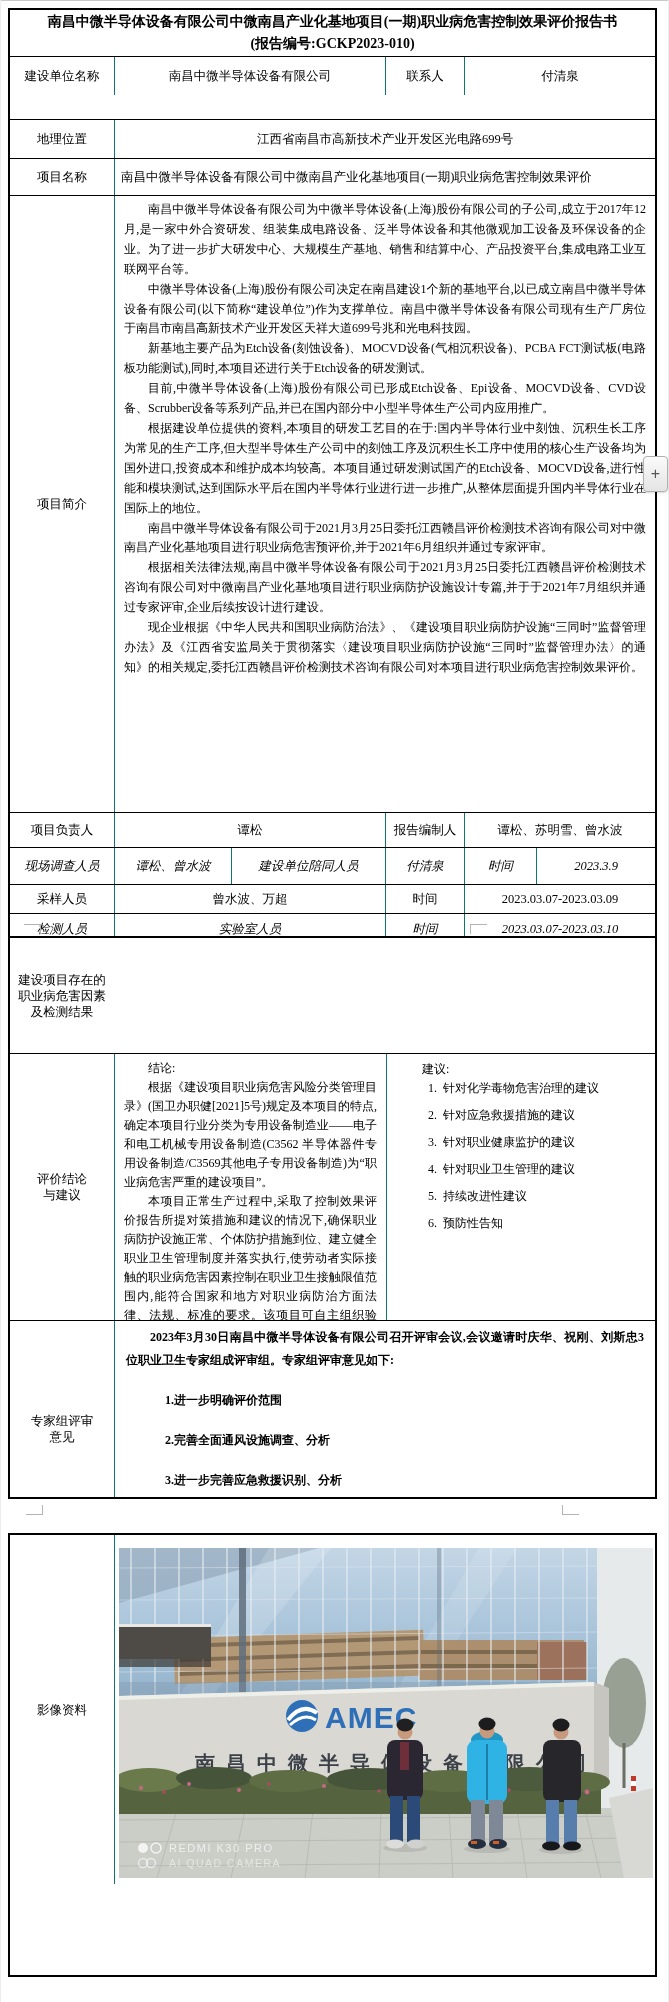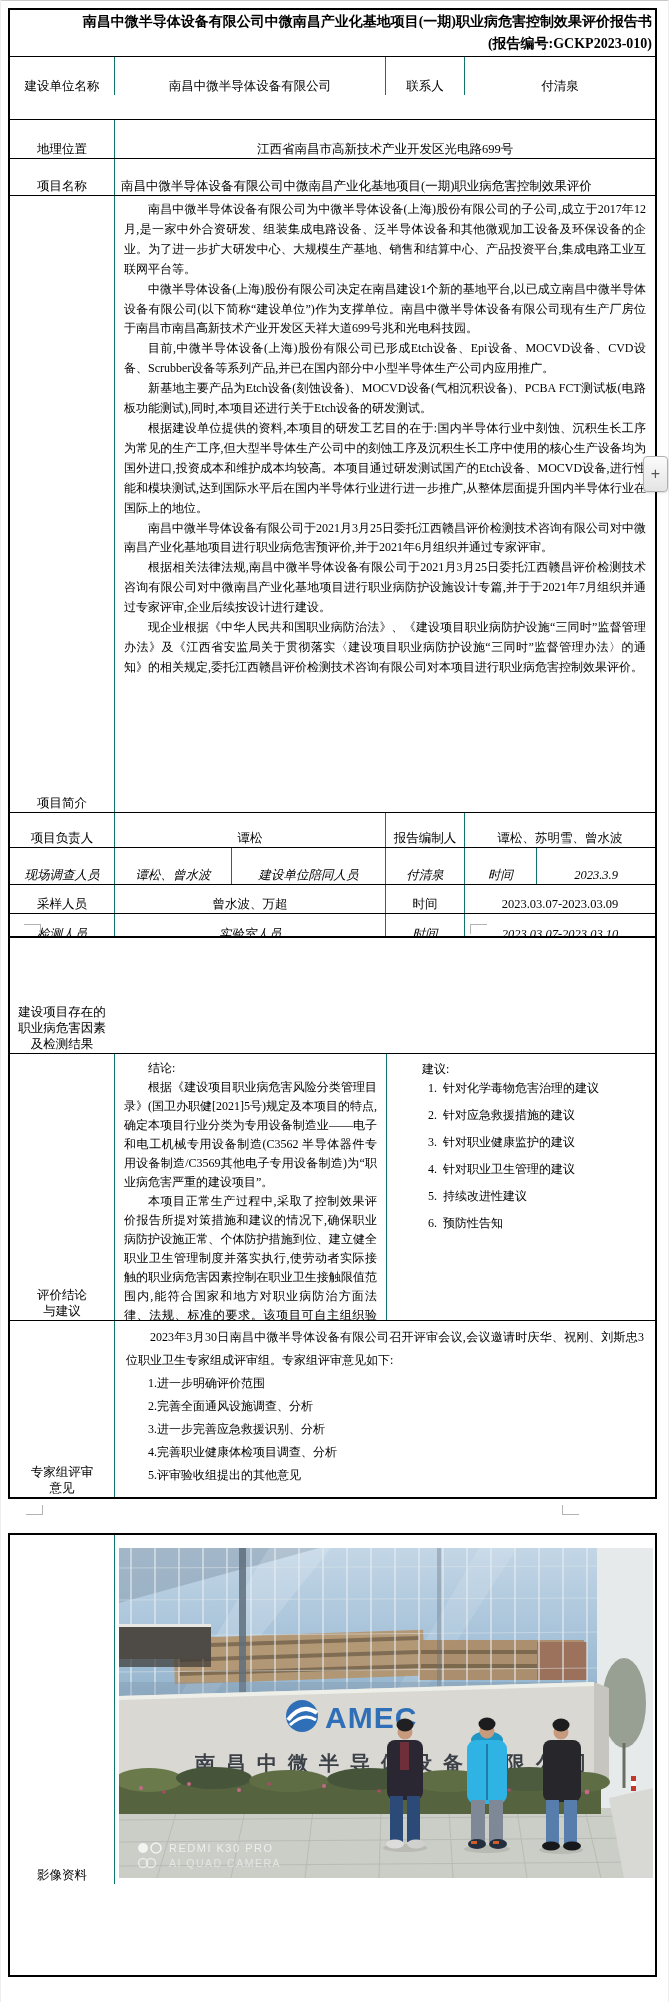--- a/index.html
+++ b/index.html
@@ -8,21 +8,21 @@
     font-family:"Liberation Serif","DejaVu Serif",serif;color:#000;
     overflow:hidden;
   }
   .page-top-line{position:absolute;left:0;top:0;width:669px;height:1px;background:#c9c9c9;}
   .page-side{position:absolute;top:0;width:1px;height:2002px;background:#ededed;}
 
   
   .tbl{position:absolute;left:8px;width:649px;border:2px solid #000;box-sizing:border-box;background:#fff;}
   .tr{display:flex;box-sizing:border-box;align-items:stretch;}
   .tr + .tr{border-top:1px solid #000;}
-  .td{box-sizing:border-box;display:flex;align-items:flex-end;justify-content:center;
+  .td{box-sizing:border-box;display:flex;align-items:center;justify-content:center;
       text-align:center;padding:1px 3px;overflow:hidden;font-size:12.5px;line-height:16px;}
   .td + .td{border-left:1px solid #0f766e;}
   .td.flex{flex:1 1 auto;}
   .td.topleft{align-items:flex-start;justify-content:flex-start;text-align:left;}
   .w104{width:104px;flex:0 0 104px;}
   .w271{width:271px;flex:0 0 271px;}
   .w79{width:79px;flex:0 0 79px;}
   .w117{width:117px;flex:0 0 117px;}
   .w154{width:154px;flex:0 0 154px;}
   .w72{width:72px;flex:0 0 72px;}
@@ -40,22 +40,22 @@
   .paras p{margin:0;text-indent:2em;text-align:justify;}
   .t-summary p{font-size:12px;line-height:19.9px;}
   .t-haz p{font-size:12px;line-height:19px;}
   .t-concl{padding:4px 6px 0 6px;}
   .t-concl p{font-size:12px;line-height:19px;margin:0;text-indent:2em;text-align:justify;}
   .t-sugg{padding:5px 8px 0 8px;}
   .sug-head{font-size:12px;line-height:19px;margin:0 0 7px 0;}
   .t-sugg .sug-item{font-size:12px;line-height:18px;margin:0 0 9px 0;padding-left:30px;
     text-indent:0;text-align:left;white-space:pre-wrap;}
   .t-expert{padding:4px 8px 0 8px;}
-  .t-expert p{font-size:12px;line-height:23px;margin:0;text-indent:2em;text-align:justify;}
-  .t-expert .expert-item{font-size:12px;line-height:23px;margin:0;padding-left:22px;
+  .t-expert p{font-size:12px;line-height:23px;margin:0;text-indent:2em;text-align:justify;font-weight:bold;}
+  .t-expert .expert-item{font-size:12px;line-height:23px;margin:17px;padding-left:22px;
     text-indent:0;text-align:left;}
   .left-val{justify-content:flex-start;text-align:left;padding-left:6px;}
 
   
   .pgmark{position:absolute;width:16px;height:9px;}
   .pm-br{border-right:1px solid #b3b3b3;border-bottom:1px solid #b3b3b3;}
   .pm-bl{border-left:1px solid #b3b3b3;border-bottom:1px solid #b3b3b3;}
   .pm-tr{border-right:1px solid #b3b3b3;border-top:1px solid #b3b3b3;}
   .pm-tl{border-left:1px solid #b3b3b3;border-top:1px solid #b3b3b3;}
 
@@ -99,22 +99,22 @@
     <div class="td w104">项目名称</div>
     <div class="td flex left-val">南昌中微半导体设备有限公司中微南昌产业化基地项目(一期)职业病危害控制效果评价</div>
   </div>
 
   <div class="tr" style="height:617px;">
     <div class="td w104">项目简介</div>
     <div class="td flex topleft">
       <div class="paras t-summary">
           <p>南昌中微半导体设备有限公司为中微半导体设备(上海)股份有限公司的子公司,成立于2017年12月,是一家中外合资研发、组装集成电路设备、泛半导体设备和其他微观加工设备及环保设备的企业。为了进一步扩大研发中心、大规模生产基地、销售和结算中心、产品投资平台,集成电路工业互联网平台等。</p>
           <p>中微半导体设备(上海)股份有限公司决定在南昌建设1个新的基地平台,以已成立南昌中微半导体设备有限公司(以下简称“建设单位”)作为支撑单位。南昌中微半导体设备有限公司现有生产厂房位于南昌市南昌高新技术产业开发区天祥大道699号兆和光电科技园。</p>
+          <p>新基地主要产品为Etch设备(刻蚀设备)、MOCVD设备(气相沉积设备)、PCBA FCT测试板(电路板功能测试),同时,本项目还进行关于Etch设备的研发测试。</p>
           <p>目前,中微半导体设备(上海)股份有限公司已形成Etch设备、Epi设备、MOCVD设备、CVD设备、Scrubber设备等系列产品,并已在国内部分中小型半导体生产公司内应用推广。</p>
-          <p>新基地主要产品为Etch设备(刻蚀设备)、MOCVD设备(气相沉积设备)、PCBA FCT测试板(电路板功能测试),同时,本项目还进行关于Etch设备的研发测试。</p>
           <p>根据建设单位提供的资料,本项目的研发工艺目的在于:国内半导体行业中刻蚀、沉积生长工序为常见的生产工序,但大型半导体生产公司中的刻蚀工序及沉积生长工序中使用的核心生产设备均为国外进口,投资成本和维护成本均较高。本项目通过研发测试国产的Etch设备、MOCVD设备,进行性能和模块测试,达到国际水平后在国内半导体行业进行进一步推广,从整体层面提升国内半导体行业在国际上的地位。</p>
           <p>南昌中微半导体设备有限公司于2021月3月25日委托江西赣昌评价检测技术咨询有限公司对中微南昌产业化基地项目进行职业病危害预评价,并于2021年6月组织并通过专家评审。</p>
           <p>根据相关法律法规,南昌中微半导体设备有限公司于2021月3月25日委托江西赣昌评价检测技术咨询有限公司对中微南昌产业化基地项目进行职业病防护设施设计专篇,并于于2021年7月组织并通过专家评审,企业后续按设计进行建设。</p>
           <p>现企业根据《中华人民共和国职业病防治法》、《建设项目职业病防护设施“三同时”监督管理办法》及《江西省安监局关于贯彻落实〈建设项目职业病防护设施“三同时”监督管理办法〉的通知》的相关规定,委托江西赣昌评价检测技术咨询有限公司对本项目进行职业病危害控制效果评价。</p>
         </div>
     </div>
   </div>
 
   <div class="tr" style="height:35px;">
     <div class="td w104">项目负责人</div>

